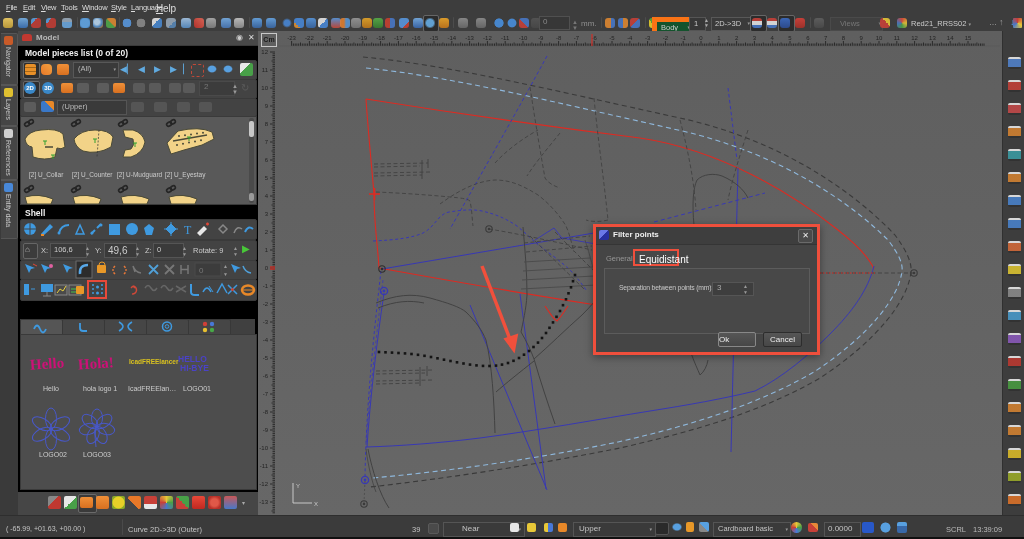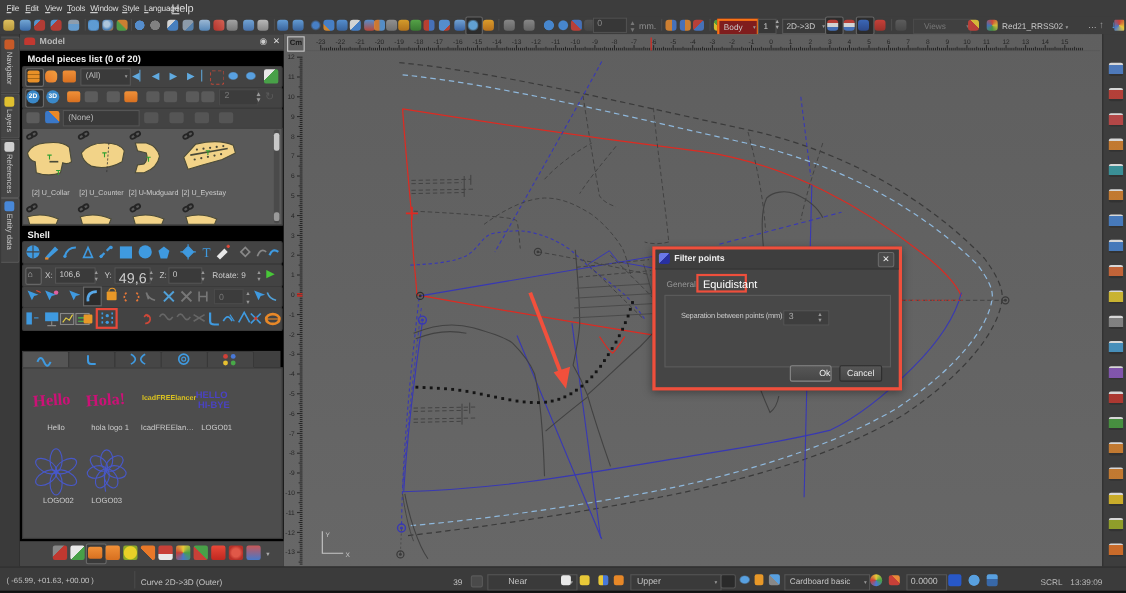--- a/index.html
+++ b/index.html
@@ -66,21 +66,21 @@
 <i style="left:531px;top:3px;width:10px;height:10px;border-radius:3px;opacity:.88;background:linear-gradient(#555,#484848);"></i>
 <span style="position:absolute;left:539px;top:1px;width:26px;height:12px;background:#373737;border:1px solid #505050;color:#888;font-size:8px;padding-left:3px">0</span>
 <span class="txt" style="left:572px;top:4px;font-size:6px;color:#777">▲<br>▼</span>
 <span class="txt" style="left:581px;top:4px;font-size:8px;color:#909090">mm.</span>
 <i style="left:601px;top:2px;width:1px;height:11px;background:#4c4c4c"></i>
 <i style="left:605px;top:3px;width:10px;height:10px;border-radius:3px;opacity:.88;background:linear-gradient(90deg,#e08830 60%,#4878c8 60%);"></i>
 <i style="left:618px;top:3px;width:10px;height:10px;border-radius:3px;opacity:.88;background:linear-gradient(90deg,#4878c8 50%,#e08830 50%);"></i>
 <i style="left:630px;top:3px;width:10px;height:10px;border-radius:3px;opacity:.88;background:linear-gradient(135deg,#c84038 50%,#4878c8 50%);"></i>
 <i style="left:645px;top:2px;width:1px;height:11px;background:#4c4c4c"></i>
 <i style="left:649px;top:3px;width:10px;height:10px;border-radius:3px;opacity:.88;background:linear-gradient(45deg,#e8d028 40%,#58a838 40%);"></i>
-<span style="position:absolute;left:652px;top:2px;width:30px;height:11px;background:#7f1d1d;border:2px solid #f97316;color:#ccc;font-size:7.5px;padding:1px 0 0 4px">Body <span style="position:absolute;right:1px;top:2px;font-size:5px;color:#999">▾</span></span>
+<span style="position:absolute;left:652px;top:2px;width:30px;height:11px;background:#14532d;border:5px solid #f97316;color:#ccc;font-size:7.5px;padding:1px 0 0 4px">Body <span style="position:absolute;right:1px;top:2px;font-size:5px;color:#999">▾</span></span>
 <span style="position:absolute;left:689px;top:2px;width:11px;height:11px;background:#373737;border:1px solid #555;color:#ccc;font-size:7.5px;padding:1px 0 0 4px">1</span>
 <span class="txt" style="left:704px;top:3px;font-size:5px;color:#aaa;line-height:5px">▲<br>▼</span>
 <span style="position:absolute;left:711px;top:2px;width:36px;height:11px;background:#3a3a3a;border:1px solid #585858;color:#ccc;font-size:7.5px;padding:1px 0 0 3px">2D-&gt;3D <span style="position:absolute;right:1px;top:2px;font-size:5px;color:#999">▾</span></span>
 <i style="left:750px;top:0;width:15px;height:15px;background:#2c2c2c;border:1px solid #666"></i>
 <i style="left:752px;top:3px;width:10px;height:10px;border-radius:3px;opacity:.88;background:linear-gradient(#c84038 33%,#e8e8e8 33%,#e8e8e8 66%,#4878c8 66%);"></i>
 <i style="left:767px;top:3px;width:10px;height:10px;border-radius:3px;opacity:.88;background:linear-gradient(#c84038 33%,#e8e8e8 33%,#e8e8e8 66%,#4878c8 66%);"></i>
 <i style="left:778px;top:0;width:15px;height:15px;background:#2c2c2c;border:1px solid #666"></i>
 <i style="left:780px;top:3px;width:10px;height:10px;border-radius:3px;opacity:.88;background:linear-gradient(#3d6ec8,#2d4e98);"></i>
 <i style="left:795px;top:3px;width:10px;height:10px;border-radius:3px;opacity:.88;background:linear-gradient(#d84038,#a83028);"></i>
 <i style="left:810px;top:2px;width:1px;height:11px;background:#4c4c4c"></i>
@@ -147,21 +147,21 @@
 <i style="left:128px;top:3px;width:12px;height:10px;background:#5a5a5a"></i>
 <i style="left:148px;top:3px;width:12px;height:10px;background:#5a5a5a"></i>
 <i style="left:162px;top:3px;width:12px;height:10px;background:#5a5a5a"></i>
 <span style="position:absolute;left:178px;top:1px;width:30px;height:13px;background:#3c3c3c;border:1px solid #4a4a4a;color:#777;font-size:8px;padding:0 0 0 4px">2</span>
 <span class="txt" style="left:211px;top:3px;font-size:6px;color:#999">▲<br>▼</span>
 <span class="txt" style="left:220px;top:2px;font-size:10px;color:#5a5a5a">↻</span>
 </div>
 <div style="position:absolute;left:2px;top:67px;width:235px;height:17px;background:#434343;border:1px solid #3a3a3a;border-radius:2px">
 <i style="left:3px;top:3px;width:12px;height:10px;background:#5c5c5c"></i>
 <i style="left:20px;top:2px;width:13px;height:11px;background:linear-gradient(45deg,#3a78c8 60%,#e88828 60%)"></i>
-<span style="position:absolute;left:36px;top:1px;width:64px;height:12px;background:#3a3a3a;border:1px solid #555;color:#bbb;font-size:7.5px;padding:1px 0 0 4px">(None)</span>
+<span style="position:absolute;left:36px;top:1px;width:64px;height:12px;background:#3a3a3a;border:1px solid #555;color:#bbb;font-size:7.5px;padding:1px 0 0 4px">(Upper)</span>
 <i style="left:110px;top:3px;width:13px;height:10px;background:#555"></i>
 <i style="left:133px;top:3px;width:13px;height:10px;background:#555"></i>
 <i style="left:156px;top:3px;width:13px;height:10px;background:#555"></i>
 <i style="left:178px;top:3px;width:13px;height:10px;background:#555"></i>
 </div>
 <div style="position:absolute;left:2px;top:85px;width:235px;height:87px;background:#595959;border:1px solid #3a3a3a">
 <svg width="235" height="87" viewBox="0 0 235 87">
 <g stroke="#252525" stroke-width="1.6" fill="none" transform="rotate(-30 8 6)">
           <ellipse cx="5.8" cy="6" rx="2.6" ry="1.9"></ellipse>
           <ellipse cx="10.2" cy="6" rx="2.6" ry="1.9"></ellipse>
@@ -254,21 +254,21 @@
 <path d="M224,12 q3,-7 8,-3" stroke="#3f9ae0" stroke-width="2" fill="none"></path>
 </svg>
     </div>
 <div style="position:absolute;left:2px;top:209px;width:235px;height:19px;background:#434343;border:1px solid #3a3a3a;border-radius:2px">
 <i style="left:2px;top:2px;width:13px;height:14px;background:#3c3c3c;border:1px solid #666"></i>
 <span class="txt" style="left:4px;top:4px;font-size:8px;color:#bbb">⌂</span>
 <span class="txt" style="left:20px;top:5px;font-size:7.5px;color:#ccc">X:</span>
 <span style="position:absolute;left:29px;top:2px;width:32px;height:12px;background:#3a3a3a;border:1px solid #555;color:#ccc;font-size:7.5px;padding:1px 0 0 3px">106,6</span>
 <span class="txt" style="left:64px;top:4px;font-size:5px;color:#999">▲<br>▼</span>
 <span class="txt" style="left:74px;top:5px;font-size:7.5px;color:#ccc">Y:</span>
-<span style="position:absolute;left:83px;top:2px;width:28px;height:12px;background:#3a3a3a;border:1px solid #555;color:#ccc;font-size:13px;padding:1px 0 0 3px">49,6</span>
+<span style="position:absolute;left:83px;top:2px;width:28px;height:12px;background:#3a3a3a;border:1px solid #555;color:#ccc;font-size:10px;padding:1px 0 0 3px">49,6</span>
 <span class="txt" style="left:114px;top:4px;font-size:5px;color:#999">▲<br>▼</span>
 <span class="txt" style="left:124px;top:5px;font-size:7.5px;color:#ccc">Z:</span>
 <span style="position:absolute;left:132px;top:2px;width:26px;height:12px;background:#3a3a3a;border:1px solid #555;color:#ccc;font-size:7.5px;padding:1px 0 0 3px">0</span>
 <span class="txt" style="left:161px;top:4px;font-size:5px;color:#999">▲<br>▼</span>
 <span class="txt" style="left:172px;top:5px;font-size:7.5px;color:#ccc">Rotate: 9</span>
 <span class="txt" style="left:212px;top:4px;font-size:5px;color:#999">▲<br>▼</span>
 <span class="txt" style="left:221px;top:2px;font-size:10px;color:#48c838">▶</span>
 </div>
 <div style="position:absolute;left:2px;top:229px;width:235px;height:18px;background:#434343;border:1px solid #3a3a3a;border-radius:2px">
 <svg width="235" height="18" viewBox="0 0 235 18">
@@ -619,21 +619,21 @@
 <span class="txt" style="left:17px;top:3px;font-size:8px;font-weight:bold;color:#f0f0f0">Filter points</span>
 <span style="position:absolute;right:4px;top:2px;width:13px;height:12px;background:#4a4a4a;border:1px solid #6a6a6a;border-radius:2px;color:#eee;font-size:8px;text-align:center;line-height:12px">✕</span>
 </div>
 <span class="txt" style="left:10px;top:27px;font-size:7.5px;color:#979797">General</span>
 <div style="position:absolute;left:37px;top:22px;width:42px;height:13px;border:2px solid #ef4f3c;background:#484848"></div>
 <span class="txt" style="left:43px;top:27px;font-size:10px;color:#fff">Equidistant</span>
 <div style="position:absolute;left:8px;top:41px;width:204px;height:64px;background:#484848;border:1px solid #5c5c5c"></div>
 <span class="txt" style="left:23px;top:57px;font-size:6.8px;letter-spacing:-0.2px;color:#c8c8c8">Separation between points (mm):</span>
 <span style="position:absolute;left:116px;top:55px;width:36px;height:12px;background:#3e3e3e;border:1px solid #555;color:#aaa;font-size:8px;padding:0 0 0 4px">3</span>
 <span class="txt" style="left:147px;top:56px;font-size:5px;color:#999">▲<br>▼</span>
-<span style="position:absolute;left:122px;top:105px;width:36px;height:13px;background:linear-gradient(#565656,#474747);border:1px solid #888;border-radius:2px;color:#eee;font-size:8px;text-align:right;line-height:13px">Ok</span>
+<span style="position:absolute;left:122px;top:105px;width:36px;height:13px;background:linear-gradient(#565656,#474747);border:1px solid #888;border-radius:2px;color:#eee;font-size:8px;text-align:left;line-height:13px">Ok</span>
 <span style="position:absolute;left:167px;top:105px;width:37px;height:13px;background:linear-gradient(#565656,#474747);border:1px solid #2d2d2d;border-radius:2px;color:#eee;font-size:8px;text-align:center;line-height:13px">Cancel</span>
 </div>
 <div class="abs" style="left:0;top:515px;width:1024px;height:22px;background:#3b3b3b;border-top:1px solid #2e2e2e;color:#c4c4c4;font-size:7.5px">
 <span class="txt" style="left:6px;top:9px;font-size:7px">( -65.99, +01.63, +00.00 )</span>
 <i style="left:122px;top:3px;width:1px;height:16px;background:#4a4a4a"></i>
 <span class="txt" style="left:128px;top:9px">Curve 2D-&gt;3D (Outer)</span>
 <span class="txt" style="left:412px;top:9px">39</span>
 <i style="left:428px;top:7px;width:9px;height:9px;background:#4a4a4a;border:1px solid #5a5a5a"></i>
 <span style="position:absolute;left:443px;top:6px;width:62px;height:12px;background:#3a3a3a;border:1px solid #555;font-size:8px;padding:1px 0 0 18px">Near<span style="position:absolute;right:3px;top:3px;font-size:5px;color:#999">▾</span></span>
 <i style="left:510px;top:7px;width:9px;height:9px;background:#e8e8e8"></i>

